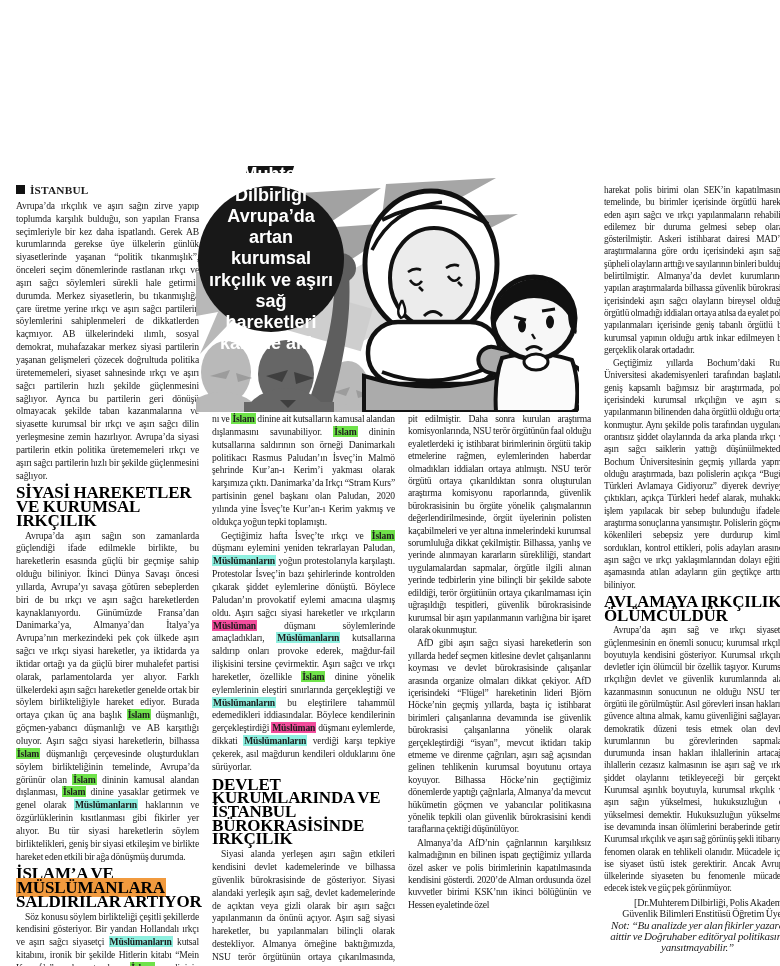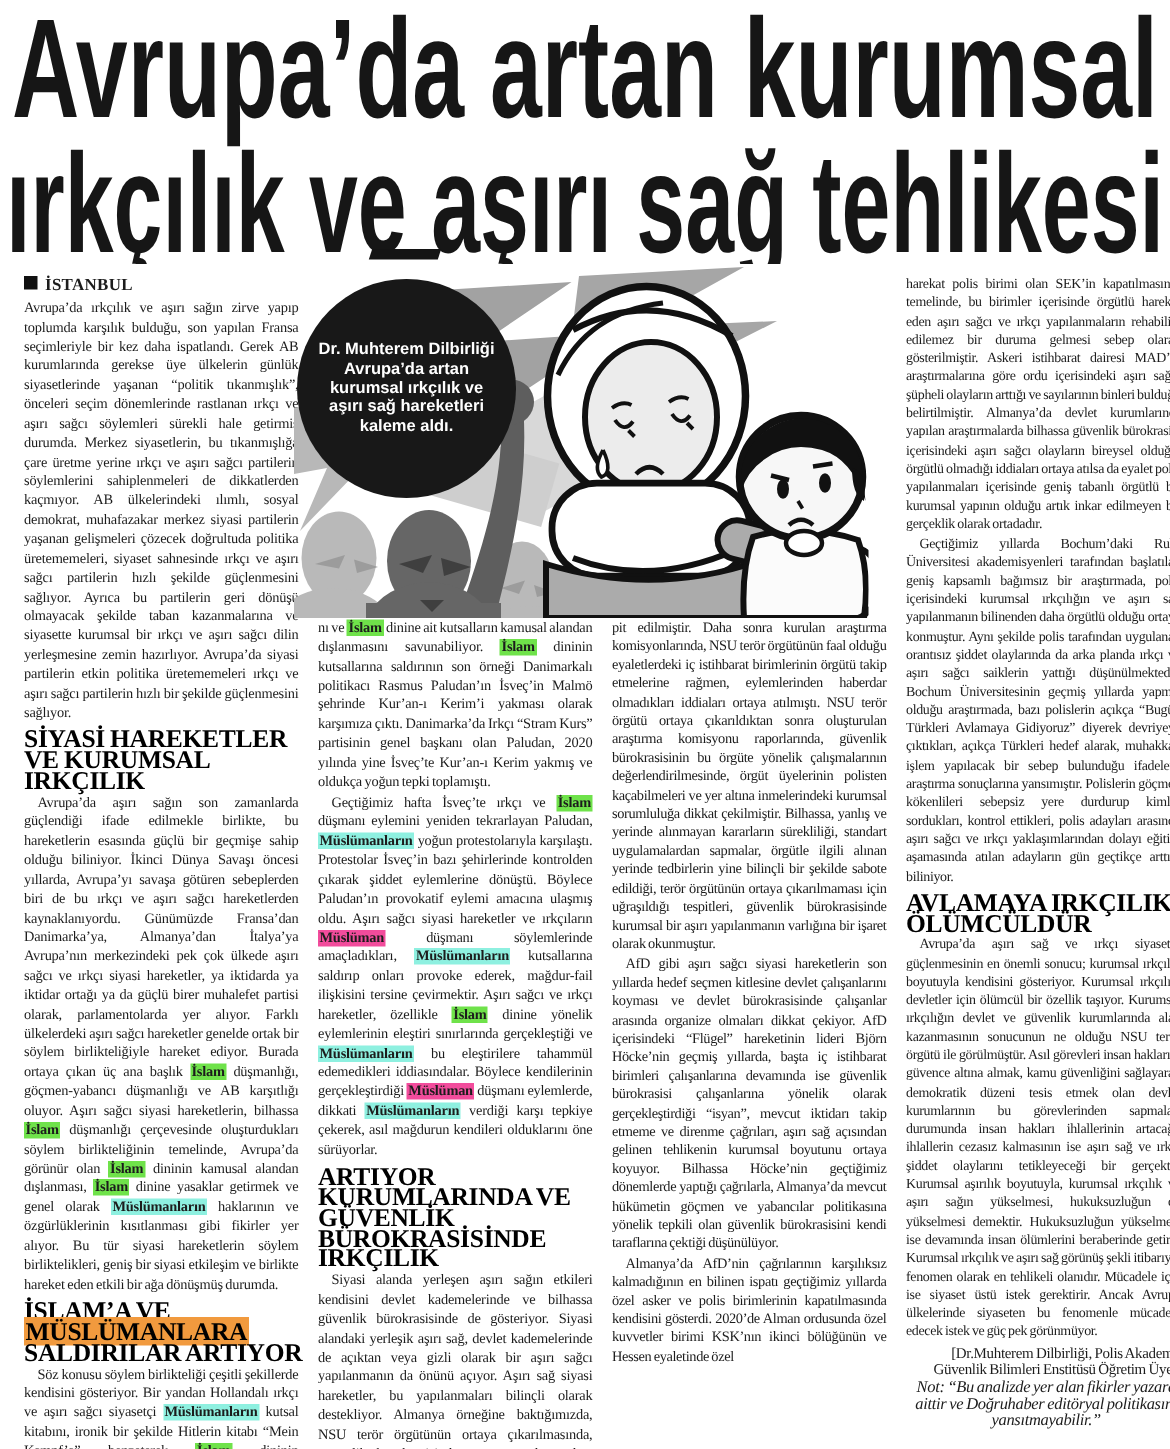--- a/index.html
+++ b/index.html
@@ -33,50 +33,44 @@
   .hl-pink   { background:var(--hl-pink,#f24c9c); }
   .hl-orange { background:var(--hl-orange,#f19a3e); }
 
   .ill-spacer { height:229px; }
   .illustration { position:absolute; left:196px; top:176px; width:383px; height:236px; }
   .illustration svg { display:block; }
   .badge {
     position:absolute; left:2px; top:10px; width:146px; height:146px; border-radius:50%;
     background:#181818; color:#ffffff; display:flex; align-items:center; justify-content:center;
     text-align:center; font-family:"Liberation Sans","DejaVu Sans",sans-serif;
-    font-weight:bold; font-size:11px; line-height:1.17; padding:10px; box-sizing:border-box;
+    font-weight:bold; font-size:18px; line-height:1.17; padding:10px; box-sizing:border-box;
   }
 </style>
 </head>
 <body>
 
 <div class="page">
 
-  <div class="headline-wrap">
-    <svg width="780" height="176" viewBox="0 0 780 176">
-      <text x="8" y="78" textLength="764" lengthAdjust="spacingAndGlyphs" font-family="Liberation Sans, DejaVu Sans, sans-serif" font-weight="bold" font-size="94" fill="#161616">Avrupa’da artan kurumsal</text>
-      <text x="4" y="168" textLength="772" lengthAdjust="spacingAndGlyphs" font-family="Liberation Sans, DejaVu Sans, sans-serif" font-weight="bold" font-size="94" fill="#161616">ırkçılık ve aşırı sağ tehlikesi</text>
-    </svg>
-  </div>
   <div class="headline-dash"></div>
 
   <div class="columns">
     <div class="col col-1">
         <div class="dateline"><span class="sq"></span><span>İSTANBUL</span></div>
         <p><span>Avrupa’da ırkçılık ve aşırı sağın zirve yapıp toplumda karşılık bulduğu, son yapılan Fransa seçimleriyle bir kez daha ispatlandı. Gerek AB kurumlarında gerekse üye ülkelerin günlük siyasetlerinde yaşanan “politik tıkanmışlık”, önceleri seçim dönemlerinde rastlanan ırkçı ve aşırı sağcı söylemleri sürekli hale getirmiş durumda. Merkez siyasetlerin, bu tıkanmışlığa çare üretme yerine ırkçı ve aşırı sağcı partilerin söylemlerini sahiplenmeleri de dikkatlerden kaçmıyor. AB ülkelerindeki ılımlı, sosyal demokrat, muhafazakar merkez siyasi partilerin yaşanan gelişmeleri çözecek doğrultuda politika üretememeleri, siyaset sahnesinde ırkçı ve aşırı sağcı partilerin hızlı şekilde güçlenmesini sağlıyor. Ayrıca bu partilerin geri dönüşü olmayacak şekilde taban kazanmalarına ve siyasette kurumsal bir ırkçı ve aşırı sağcı dilin yerleşmesine zemin hazırlıyor. Avrupa’da siyasi partilerin etkin politika üretememeleri ırkçı ve aşırı sağcı partilerin hızlı bir şekilde güçlenmesini sağlıyor.</span></p>
         <h2><span>SİYASİ HAREKETLER VE KURUMSAL IRKÇILIK</span></h2>
         <p class="ind"><span>Avrupa’da aşırı sağın son zamanlarda güçlendiği ifade edilmekle birlikte, bu hareketlerin esasında güçlü bir geçmişe sahip olduğu biliniyor. İkinci Dünya Savaşı öncesi yıllarda, Avrupa’yı savaşa götüren sebeplerden biri de bu ırkçı ve aşırı sağcı hareketlerden kaynaklanıyordu. Günümüzde Fransa’dan Danimarka’ya, Almanya’dan İtalya’ya Avrupa’nın merkezindeki pek çok ülkede aşırı sağcı ve ırkçı siyasi hareketler, ya iktidarda ya iktidar ortağı ya da güçlü birer muhalefet partisi olarak, parlamentolarda yer alıyor. Farklı ülkelerdeki aşırı sağcı hareketler genelde ortak bir söylem birlikteliğiyle hareket ediyor. Burada ortaya çıkan üç ana başlık </span><span class="hl hl-green">İslam</span><span> düşmanlığı, göçmen-yabancı düşmanlığı ve AB karşıtlığı oluyor. Aşırı sağcı siyasi hareketlerin, bilhassa </span><span class="hl hl-green">İslam</span><span> düşmanlığı çerçevesinde oluşturdukları söylem birlikteliğinin temelinde, Avrupa’da görünür olan </span><span class="hl hl-green">İslam</span><span> dininin kamusal alandan dışlanması, </span><span class="hl hl-green">İslam</span><span> dinine yasaklar getirmek ve genel olarak </span><span class="hl hl-cyan">Müslümanların</span><span> haklarının ve özgürlüklerinin kısıtlanması gibi fikirler yer alıyor. Bu tür siyasi hareketlerin söylem birliktelikleri, geniş bir siyasi etkileşim ve birlikte hareket eden etkili bir ağa dönüşmüş durumda.</span></p>
         <h2><span>İSLAM’A VE </span><span class="hl hl-orange">MÜSLÜMANLARA</span><span> SALDIRILAR ARTIYOR</span></h2>
         <p class="ind"><span>Söz konusu söylem birlikteliği çeşitli şekillerde kendisini gösteriyor. Bir yandan Hollandalı ırkçı ve aşırı sağcı siyasetçi </span><span class="hl hl-cyan">Müslümanların</span><span> kutsal kitabını, ironik bir şekilde Hitlerin kitabı “Mein Kampf’a” benzeterek </span><span class="hl hl-green">İslam</span><span> dininin yasaklanmasını savunuyor. Diğer yandan Almanya’da aşırı sağcı parti AfD, parti programında ve seçim propagandalarında </span><span class="hl hl-green">İslam</span><span> dininin yasaklanması-</span></p>
       </div>
     <div class="col col-2">
         <div class="ill-spacer"></div>
         <p><span>nı ve </span><span class="hl hl-green">İslam</span><span> dinine ait kutsalların kamusal alandan dışlanmasını savunabiliyor. </span><span class="hl hl-green">İslam</span><span> dininin kutsallarına saldırının son örneği Danimarkalı politikacı Rasmus Paludan’ın İsveç’in Malmö şehrinde Kur’an-ı Kerim’i yakması olarak karşımıza çıktı. Danimarka’da Irkçı “Stram Kurs” partisinin genel başkanı olan Paludan, 2020 yılında yine İsveç’te Kur’an-ı Kerim yakmış ve oldukça yoğun tepki toplamıştı.</span></p>
         <p class="ind"><span>Geçtiğimiz hafta İsveç’te ırkçı ve </span><span class="hl hl-green">İslam</span><span> düşmanı eylemini yeniden tekrarlayan Paludan, </span><span class="hl hl-cyan">Müslümanların</span><span> yoğun protestolarıyla karşılaştı. Protestolar İsveç’in bazı şehirlerinde kontrolden çıkarak şiddet eylemlerine dönüştü. Böylece Paludan’ın provokatif eylemi amacına ulaşmış oldu. Aşırı sağcı siyasi hareketler ve ırkçıların </span><span class="hl hl-pink">Müslüman</span><span> düşmanı söylemlerinde amaçladıkları, </span><span class="hl hl-cyan">Müslümanların</span><span> kutsallarına saldırıp onları provoke ederek, mağdur-fail ilişkisini tersine çevirmektir. Aşırı sağcı ve ırkçı hareketler, özellikle </span><span class="hl hl-green">İslam</span><span> dinine yönelik eylemlerinin eleştiri sınırlarında gerçekleştiği ve </span><span class="hl hl-cyan">Müslümanların</span><span> bu eleştirilere tahammül edemedikleri iddiasındalar. Böylece kendilerinin gerçekleştirdiği </span><span class="hl hl-pink">Müslüman</span><span> düşmanı eylemlerde, dikkati </span><span class="hl hl-cyan">Müslümanların</span><span> verdiği karşı tepkiye çekerek, asıl mağdurun kendileri olduklarını öne sürüyorlar.</span></p>
-        <h2><span>ARTIYOR KURUMLARINDA VE GÜVENLİK BÜROKRASİSİNDE IRKÇILIK</span></h2>
+        <h2><span>DEVLET KURUMLARINDA VE İSTANBUL BÜROKRASİSİNDE IRKÇILIK</span></h2>
         <p class="ind"><span>Siyasi alanda yerleşen aşırı sağın etkileri kendisini devlet kademelerinde ve bilhassa güvenlik bürokrasisinde de gösteriyor. Siyasi alandaki yerleşik aşırı sağ, devlet kademelerinde de açıktan veya gizli olarak bir aşırı sağcı yapılanmanın da önünü açıyor. Aşırı sağ siyasi hareketler, bu yapılanmaları bilinçli olarak destekliyor. Almanya örneğine baktığımızda, NSU terör örgütünün ortaya çıkarılmasında, güvenlik bürokrasisinde örgüte yardım eden, yaptıklarını görmezden gelen, iç istihbarat birimleri çalışanları ve polislerin varlığı tes-</span></p>
       </div>
     <div class="col col-3">
         <div class="ill-spacer"></div>
         <p><span>pit edilmiştir. Daha sonra kurulan araştırma komisyonlarında, NSU terör örgütünün faal olduğu eyaletlerdeki iç istihbarat birimlerinin örgütü takip etmelerine rağmen, eylemlerinden haberdar olmadıkları iddiaları ortaya atılmıştı. NSU terör örgütü ortaya çıkarıldıktan sonra oluşturulan araştırma komisyonu raporlarında, güvenlik bürokrasisinin bu örgüte yönelik çalışmalarının değerlendirilmesinde, örgüt üyelerinin polisten kaçabilmeleri ve yer altına inmelerindeki kurumsal sorumluluğa dikkat çekilmiştir. Bilhassa, yanlış ve yerinde alınmayan kararların sürekliliği, standart uygulamalardan sapmalar, örgütle ilgili alınan yerinde tedbirlerin yine bilinçli bir şekilde sabote edildiği, terör örgütünün ortaya çıkarılmaması için uğraşıldığı tespitleri, güvenlik bürokrasisinde kurumsal bir aşırı yapılanmanın varlığına bir işaret olarak okunmuştur.</span></p>
         <p class="ind"><span>AfD gibi aşırı sağcı siyasi hareketlerin son yıllarda hedef seçmen kitlesine devlet çalışanlarını koyması ve devlet bürokrasisinde çalışanlar arasında organize olmaları dikkat çekiyor. AfD içerisindeki “Flügel” hareketinin lideri Björn Höcke’nin geçmiş yıllarda, başta iç istihbarat birimleri çalışanlarına devamında ise güvenlik bürokrasisi çalışanlarına yönelik olarak gerçekleştirdiği “isyan”, mevcut iktidarı takip etmeme ve direnme çağrıları, aşırı sağ açısından gelinen tehlikenin kurumsal boyutunu ortaya koyuyor. Bilhassa Höcke’nin geçtiğimiz dönemlerde yaptığı çağrılarla, Almanya’da mevcut hükümetin göçmen ve yabancılar politikasına yönelik tepkili olan güvenlik bürokrasisini kendi taraflarına çektiği düşünülüyor.</span></p>
         <p class="ind"><span>Almanya’da AfD’nin çağrılarının karşılıksız kalmadığının en bilinen ispatı geçtiğimiz yıllarda özel asker ve polis birimlerinin kapatılmasında kendisini gösterdi. 2020’de Alman ordusunda özel kuvvetler birimi KSK’nın ikinci bölüğünün ve Hessen eyaletinde özel</span></p>
       </div>
     <div class="col col-4">
         <p><span>harekat polis birimi olan SEK’in kapatılmasının temelinde, bu birimler içerisinde örgütlü hareket eden aşırı sağcı ve ırkçı yapılanmaların rehabilite edilemez bir duruma gelmesi sebep olarak gösterilmiştir. Askeri istihbarat dairesi MAD’in araştırmalarına göre ordu içerisindeki aşırı sağcı şüpheli olayların arttığı ve sayılarının binleri bulduğu belirtilmiştir. Almanya’da devlet kurumlarınca yapılan araştırmalarda bilhassa güvenlik bürokrasisi içerisindeki aşırı sağcı olayların bireysel olduğu, örgütlü olmadığı iddiaları ortaya atılsa da eyalet polis yapılanmaları içerisinde geniş tabanlı örgütlü bir kurumsal yapının olduğu artık inkar edilmeyen bir gerçeklik olarak ortadadır.</span></p>

